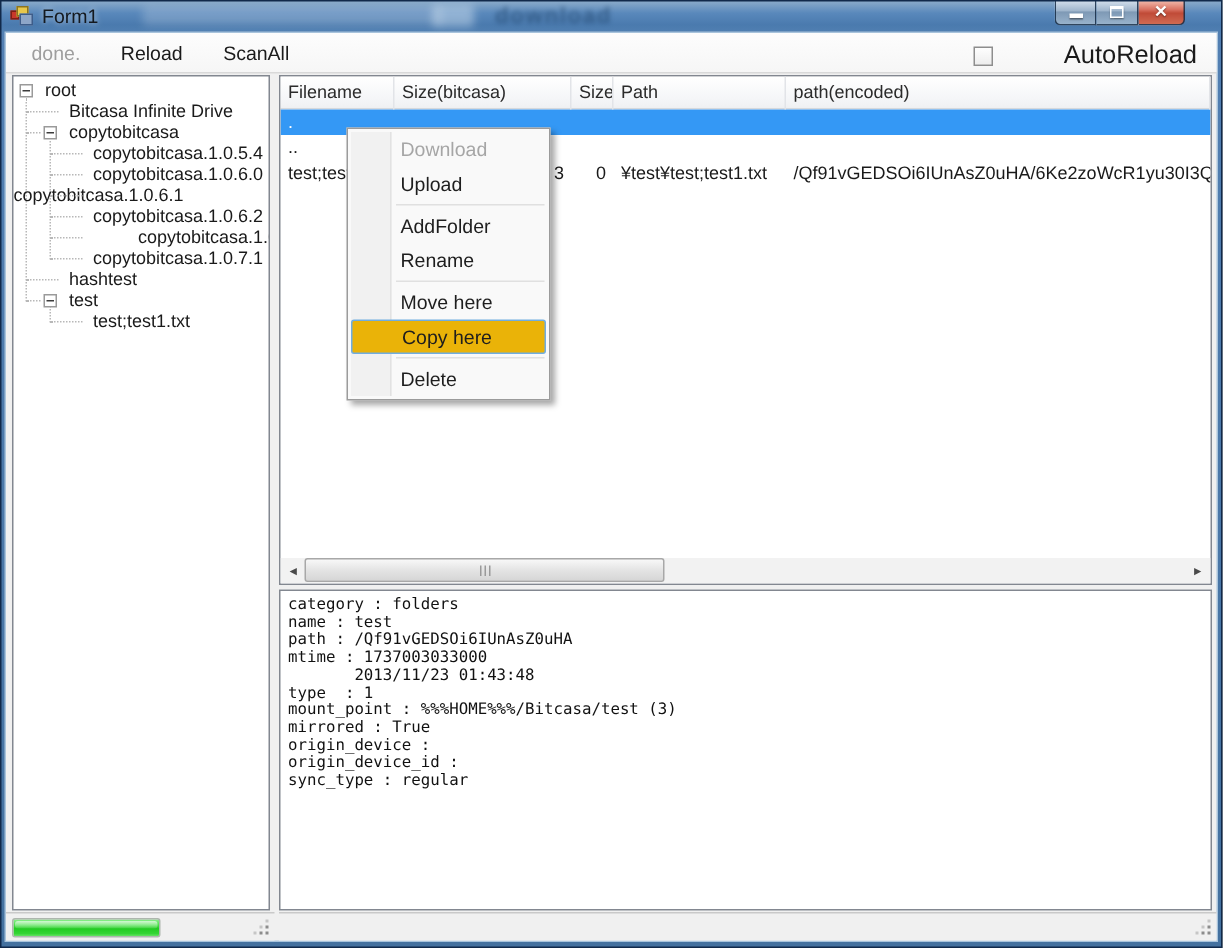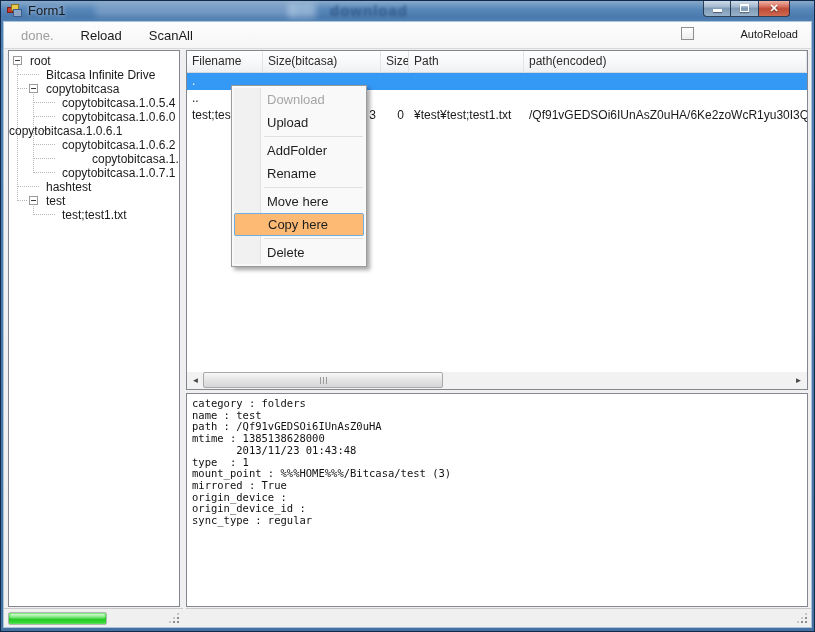--- a/index.html
+++ b/index.html
@@ -44,21 +44,21 @@
     background:#F0F0F0; box-shadow:0 0 0 1px #A9C4DC; }
 
   
   .toolbar { position:absolute; left:0; top:0; width:807px; height:27px;
     background:linear-gradient(#FDFDFD,#F6F6F6); border-bottom:1px solid #D9D9D9; }
   .tb-items { display:flex; gap:27px; padding-left:17px; height:26px; align-items:center; }
   .tb-item { font-size:13px; color:#1A1A1A; cursor:default; }
   .tb-item.disabled { color:#9E9E9E; }
   .autoreload { position:absolute; right:13px; top:5px; display:flex; align-items:center; gap:5px; }
   .cb { width:13px; height:13px; border:1px solid #8E8E8E; background:linear-gradient(#FEFEFE,#EDEDED); }
-  .autoreload span.lbl { font-size:11px; color:#1A1A1A;margin-left:42px; }
+  .autoreload span.lbl { font-size:17px; color:#1A1A1A;margin-left:42px; }
 
   
   .tree-panel { position:absolute; left:4px; top:28px; width:172px; height:557px;
     background:#FFF; border:1px solid #828790; overflow:hidden; padding-top:2px; }
   .trow { position:relative; height:14px; line-height:14px; white-space:nowrap; }
   .tlabel { font-size:12px; color:#1A1A1A; }
   .tbox { position:absolute; top:3px; width:9px; height:9px; background:#FFF; border:1px solid #9A9A9A; }
   .tbox::after { content:''; position:absolute; left:1px; right:1px; top:3px; height:1px; background:#3C3C3C; }
   .tconn { position:absolute; top:7px; height:0; border-top:1px dotted #B8B8B8; }
   .vline { position:absolute; width:0; border-left:1px dotted #B8B8B8; }
@@ -107,21 +107,21 @@
 
   
   .context-menu { position:absolute; left:227px; top:63px; width:136px; z-index:50;
     background:#F9F9F9; border:1px solid #9B9B9B; padding:2px 0;
     box-shadow:3px 3px 4px rgba(0,0,0,.35); }
   .context-menu::before { content:''; position:absolute; left:2px; top:2px; bottom:2px; width:26px;
     background:#F1F1F1; border-right:1px solid #E2E2E2; }
   .mitem { position:relative; height:23px; line-height:23px; padding-left:35px; font-size:13px; color:#1E1E1E; }
   .mitem.disabled { color:#A6A6A6; }
   .mitem.highlighted { margin:0 2px; padding-left:33px; height:23px; line-height:21px;
-    background:#fdba74; border:1px solid #70ADE0; border-radius:2px; }
+    background:#eab308; border:1px solid #70ADE0; border-radius:2px; }
   .msep { position:relative; height:1px; background:#E0E0E0; margin:2px 3px 2px 32px; }
 </style>
 </head>
 <body>
 
 <div class="window">
 
   <div class="titlebar">
     <div class="app-icon">
       <span class="f1"></span>
@@ -212,21 +212,21 @@
         <div class="harrow left">◄</div>
         <div class="hthumb"></div>
         <div class="harrow right">►</div>
       </div>
     </div>
 
     <div class="details-panel">
         <div class="dline">category : folders</div>
         <div class="dline">name : test</div>
         <div class="dline">path : /Qf91vGEDSOi6IUnAsZ0uHA</div>
-        <div class="dline">mtime : 1385138628000</div>
+        <div class="dline">mtime : 1737003033000</div>
         <div class="dline">       2013/11/23 01:43:48</div>
         <div class="dline">type  : 1</div>
         <div class="dline">mount_point : %%%HOME%%%/Bitcasa/test (3)</div>
         <div class="dline">mirrored : True</div>
         <div class="dline">origin_device : </div>
         <div class="dline">origin_device_id : </div>
         <div class="dline">sync_type : regular</div>
       </div>
 
     <div class="status status-left">

